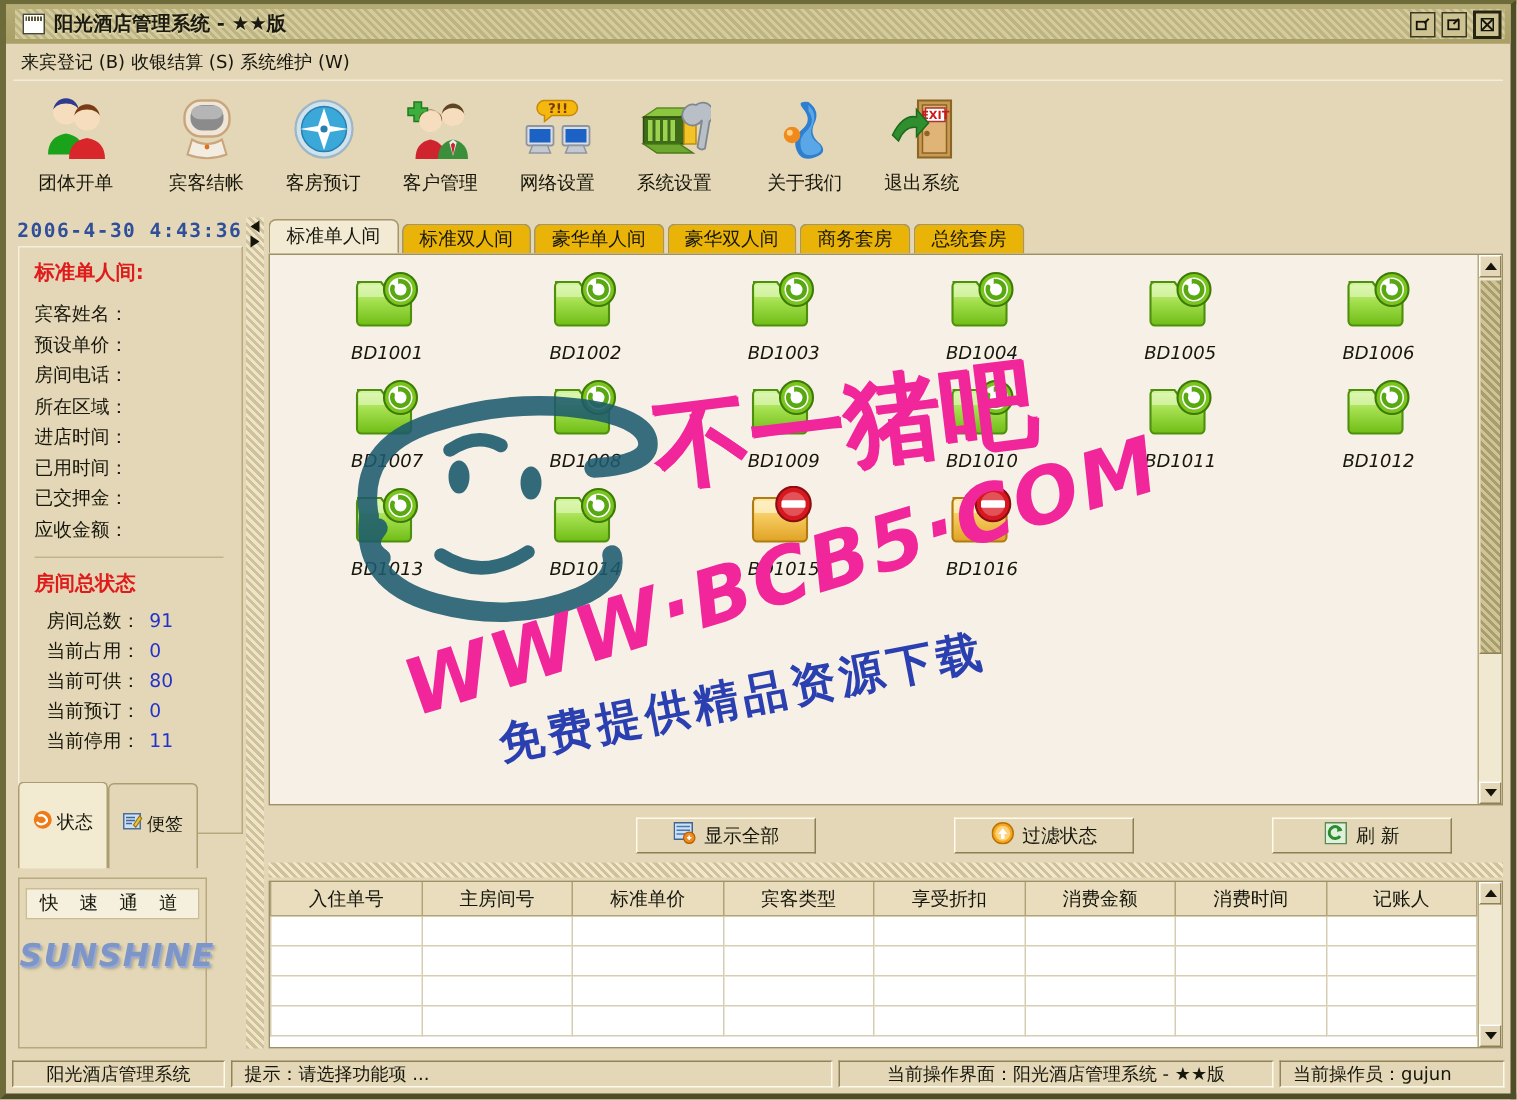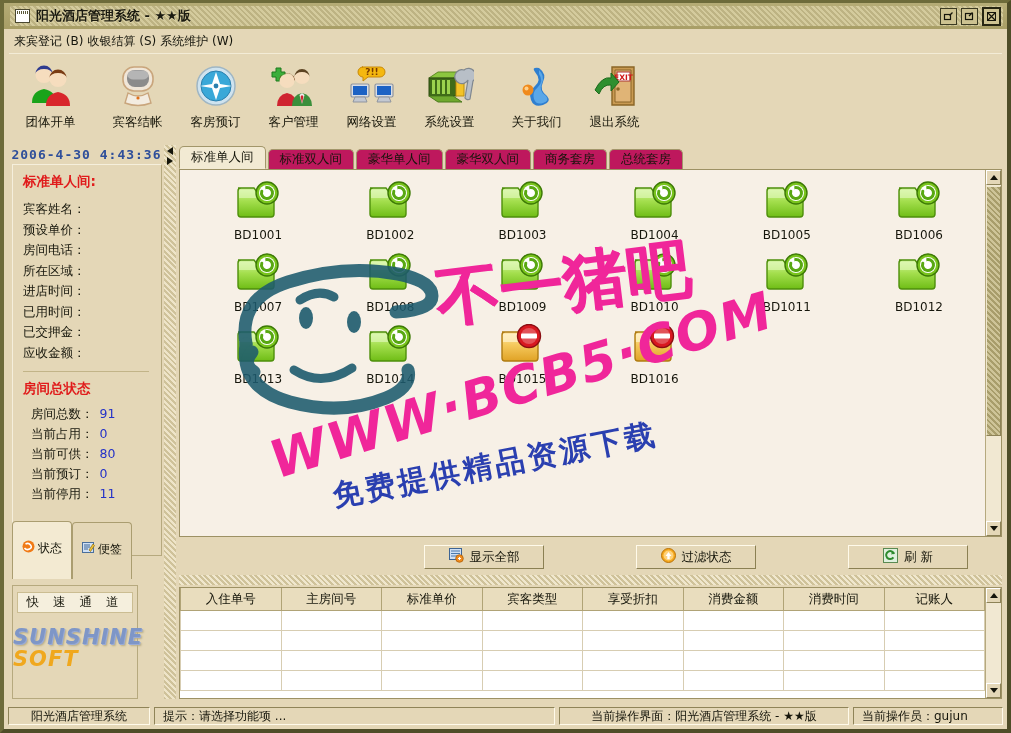--- a/index.html
+++ b/index.html
@@ -150,32 +150,33 @@
   .sp-right{border-top:4px solid transparent;border-bottom:4px solid transparent;border-left:6px solid #14140a;}
   
   .main{
     position:absolute;left:173px;top:142px;right:5px;bottom:30px;
   }
   .tabstrip{
     position:absolute;left:2px;top:4px;right:0;height:20px;display:flex;align-items:flex-end;
   }
   .tab{
     height:19px;display:flex;align-items:center;padding:0 11px;margin-right:2px;
-    background:#be185d;border:1px solid #a2966a;border-bottom:none;font-size:12.5px;color:#16160b;
+    background:#eab308;border:1px solid #a2966a;border-bottom:none;font-size:12.5px;color:#16160b;
     border-radius:5px 5px 0 0;cursor:pointer;white-space:nowrap;
     font-family:"DejaVu Sans","Liberation Sans",sans-serif;
   }
   .tab.active{background:#f2ead3;height:21px;border-bottom:1px solid #f2ead3;font-weight:normal;}
   .roompanel{
     position:absolute;left:2px;top:24px;right:0;height:368px;
     border:1px solid #9d9164;background:#f7f0e6;box-sizing:border-box;overflow:hidden;
   }
   .roomgrid{
     position:absolute;left:0;top:0;right:16px;bottom:0;
     padding:10px 0 0 12px;
+    font-style:italic;
   }
   .rrow{display:flex;height:72px;}
   .rcell{
     flex:1 1 0;display:flex;flex-direction:column;align-items:center;justify-content:flex-start;
     cursor:pointer;
   }
   .rcell .rlabel{
     font-size:12px;color:#16160c;margin-top:3px;white-space:nowrap;
     font-family:"DejaVu Sans","Liberation Sans",sans-serif;
   }
@@ -479,21 +480,20 @@
             </svg>
         </span>
         <span>便签</span>
       </div>
     </div>
 
     <div class="lp-quick">
       <div class="qh">快 速 通 道</div>
       <div class="qlogo">
         <div class="l1">SUNSHINE</div>
-        <div class="l2">SOFT</div>
       </div>
     </div>
   </div>
 
   <div class="splitter">
     <div class="sp-arrows">
       <div class="sp-ar sp-left"></div>
       <div class="sp-ar sp-right"></div>
     </div>
   </div>

